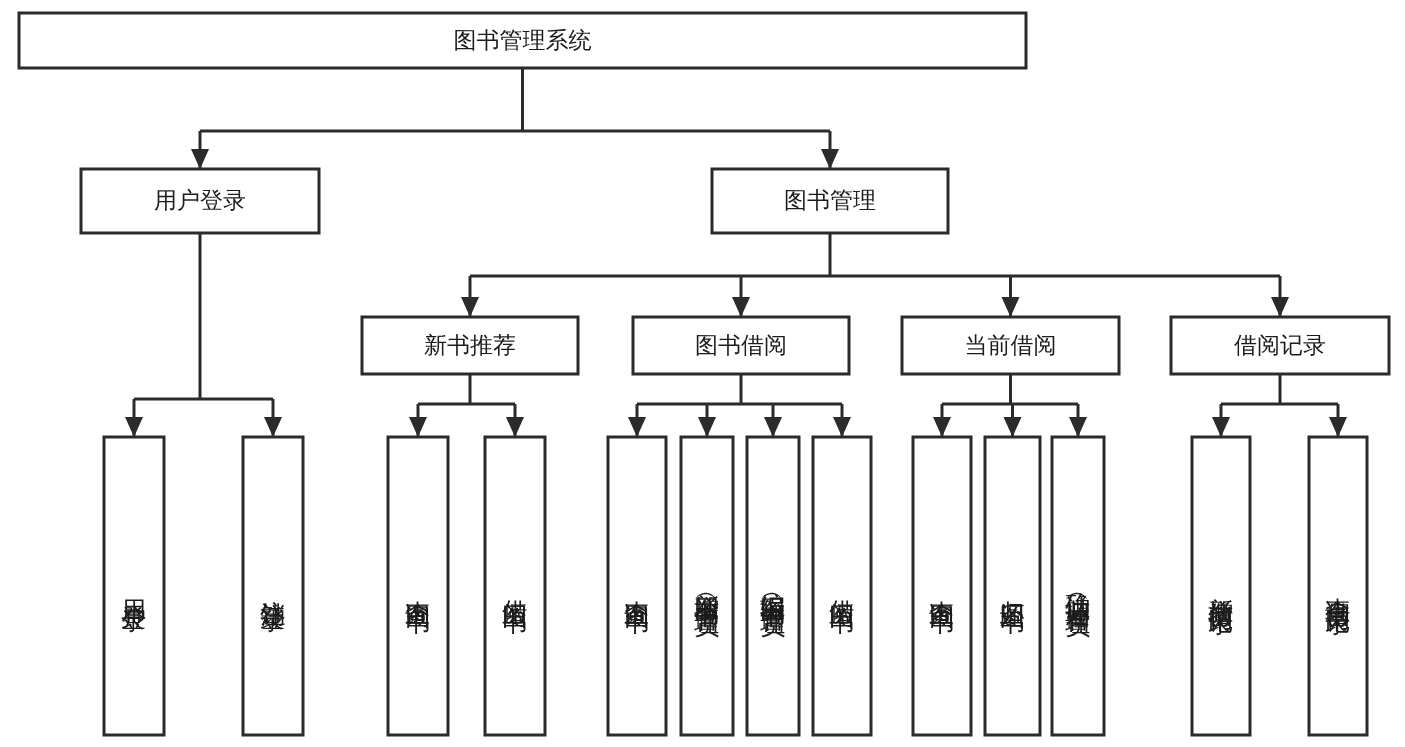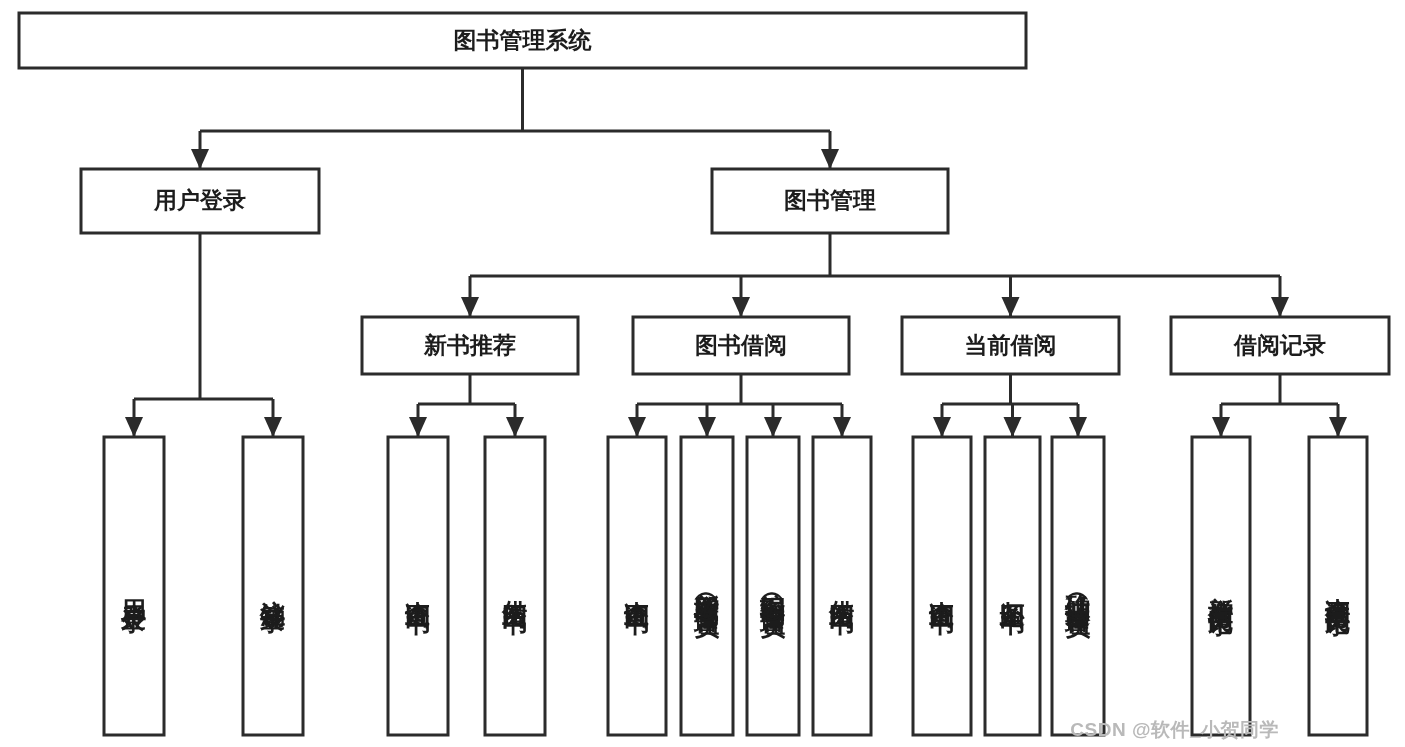--- a/index.html
+++ b/index.html
@@ -11,21 +11,20 @@
     width: 1405px;
     height: 747px;
     font-family: "Liberation Sans", "DejaVu Sans", sans-serif;
     overflow: hidden;
     position: relative;
   }
   #diagram-root {
     position: relative;
     width: 1287px;
     height: 747px;
-    font-weight: bold;
   }
   svg#tree-svg {
     position: absolute;
     left: 0;
     top: 0;
     width: 1405px;
     height: 747px;
     display: block;
   }
   .node-rect {
@@ -173,14 +172,13 @@
       <div class="node-label-v" style="left: 681px; top: 437px; width: 52px; height: 298px; display: flex; align-items: center; justify-content: center;">新增图书（管理员）</div>
       <div class="node-label-v" style="left: 747px; top: 437px; width: 52px; height: 298px; display: flex; align-items: center; justify-content: center;">编辑图书（管理员）</div>
       <div class="node-label-v" style="left: 813px; top: 437px; width: 58px; height: 298px; display: flex; align-items: center; justify-content: center;">借阅图书</div>
       <div class="node-label-v" style="left: 913px; top: 437px; width: 58px; height: 298px; display: flex; align-items: center; justify-content: center;">查询图书</div>
       <div class="node-label-v" style="left: 985px; top: 437px; width: 55px; height: 298px; display: flex; align-items: center; justify-content: center;">归还图书</div>
       <div class="node-label-v" style="left: 1052px; top: 437px; width: 52px; height: 298px; display: flex; align-items: center; justify-content: center;">确认归还（管理员）</div>
       <div class="node-label-v" style="left: 1192px; top: 437px; width: 58px; height: 298px; display: flex; align-items: center; justify-content: center;">新增借阅记录</div>
       <div class="node-label-v" style="left: 1309px; top: 437px; width: 58px; height: 298px; display: flex; align-items: center; justify-content: center;">查询借阅记录</div>
     </div>
 
-  <div class="watermark">CSDN @软件_小贺同学</div>
 </div>
 
 </body></html>

